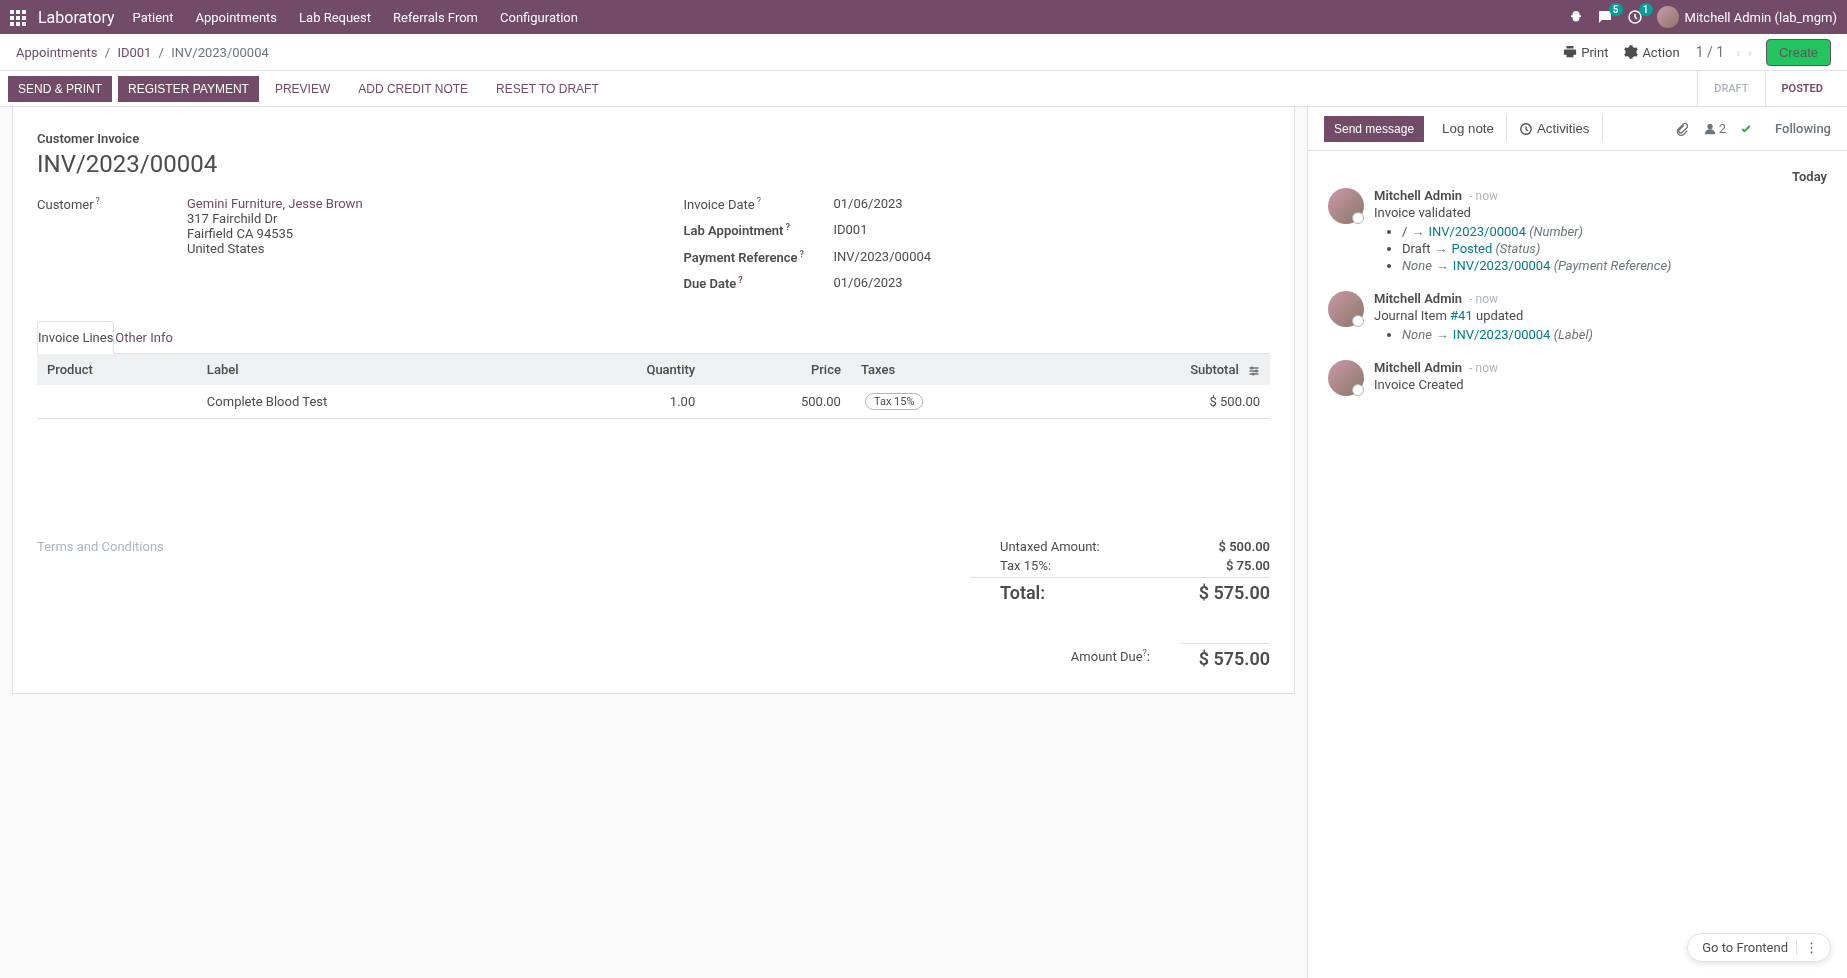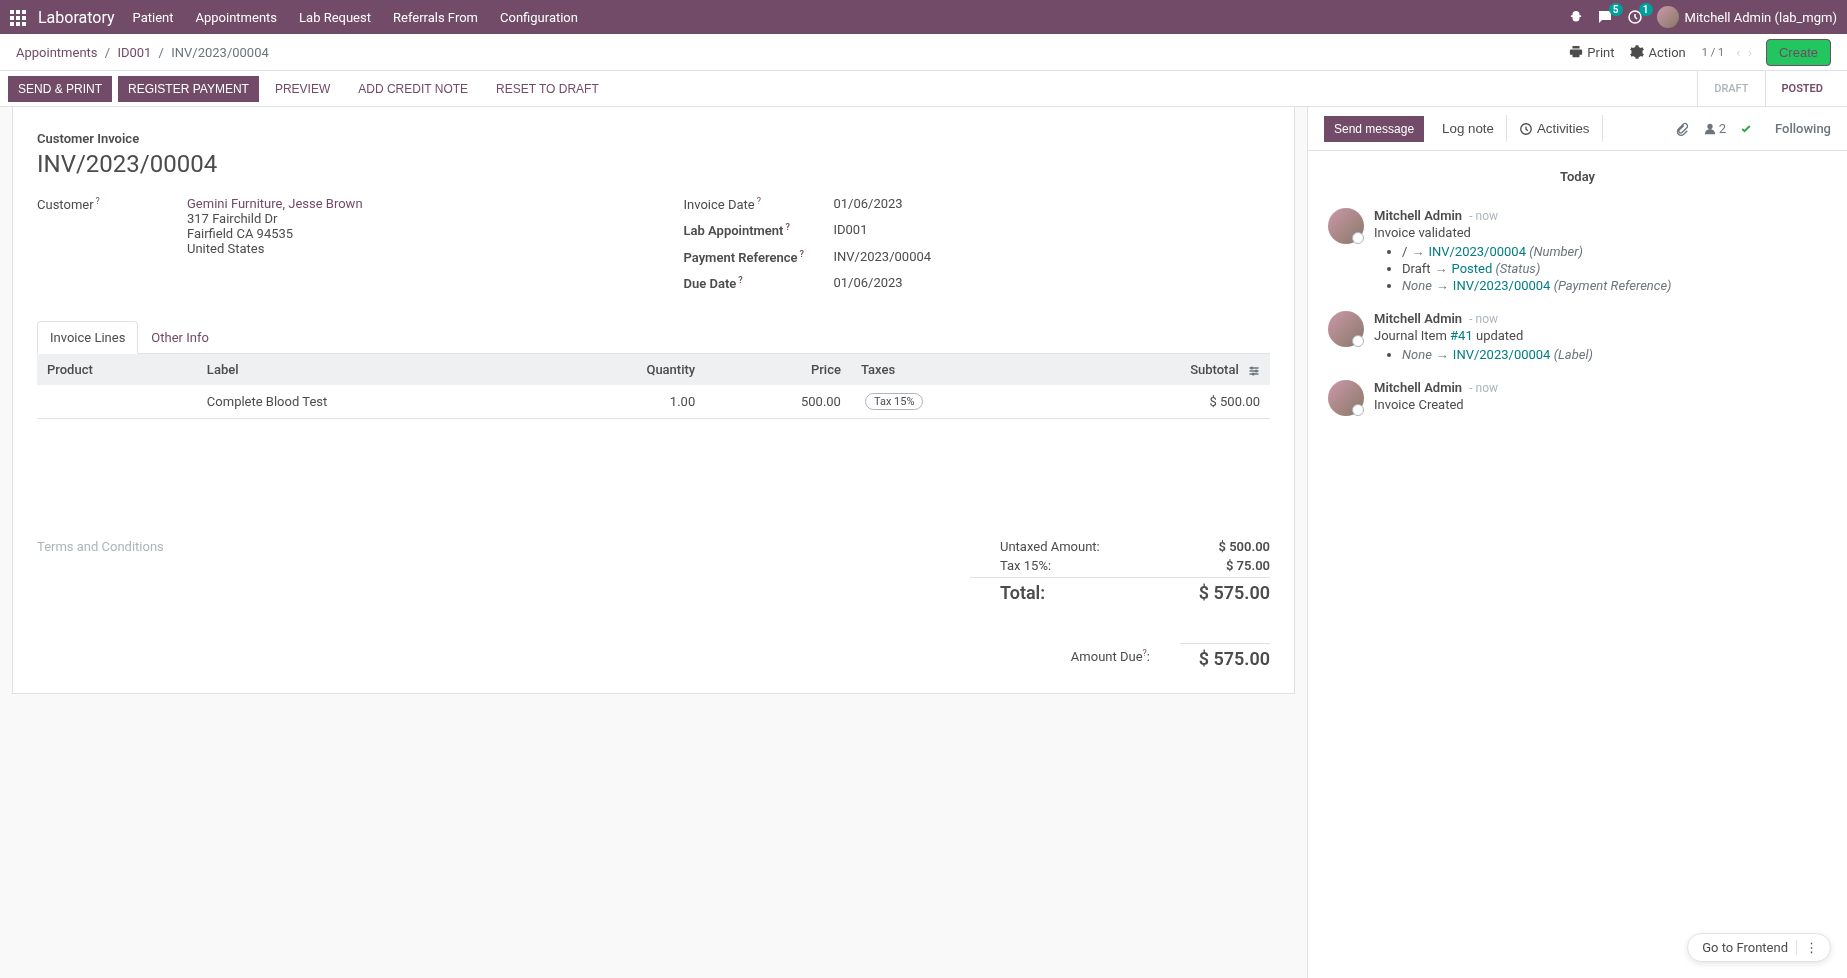--- a/index.html
+++ b/index.html
@@ -17,21 +17,21 @@
 .topnav .avatar-sm { width: 22px; height: 22px; border-radius: 50%; background: linear-gradient(135deg,#c9a,#876); margin-right: 6px; }
 
 
 .controlbar { background: #fff; height: 37px; border-bottom: 1px solid #dee2e6; display: flex; align-items: center; padding: 0 16px; }
 .breadcrumb a { color: #714B67; text-decoration: none; cursor: pointer; }
 .breadcrumb .sep { color: #6c757d; margin: 0 4px; }
 .breadcrumb .current { color: #6c757d; }
 .controlbar .spacer { flex: 1; }
 .cp-btn { display: flex; align-items: center; cursor: pointer; color: #4c4c4c; margin-right: 16px; font-size: 13px; }
 .cp-btn svg { margin-right: 4px; }
-.pager { color: #6c757d; font-size: 11px; margin-right: 8px; }
+.pager { color: #6c757d; font-size: 14px; margin-right: 8px; }
 .pager-arrow { color: #ced4da; cursor: pointer; padding: 0 4px; }
 .btn-create { border: 1px solid #714B67; color: #714B67; background: #22c55e; padding: 5px 12px; border-radius: 4px; cursor: pointer; font-size: 13px; margin-left: 10px; }
 
 
 .statusbar { background: #fff; height: 36px; border-bottom: 1px solid #dee2e6; display: flex; align-items: center; padding: 0 8px; }
 .btn-primary { background: #714B67; color: #fff; border: none; padding: 6px 10px; cursor: pointer; font-size: 12px; font-weight: 500; margin-right: 6px; }
 .btn-secondary { background: none; color: #714B67; border: none; padding: 6px 10px; cursor: pointer; font-size: 12px; font-weight: 500; margin-right: 8px; }
 .statusbar .spacer { flex: 1; }
 .status-tabs { display: flex; height: 100%; }
 .status-tab { display: flex; align-items: center; padding: 0 16px; color: #adb5bd; font-size: 11px; font-weight: 500; position: relative; border-left: 1px solid #dee2e6; }
@@ -50,21 +50,21 @@
 .form-col { flex: 1; }
 .form-row { display: flex; margin-bottom: 10px; }
 .form-label { width: 150px; color: #4c4c4c; font-size: 13px; position: relative; }
 .form-label .qm { color: #714B67; font-size: 9px; vertical-align: super; margin-left: 2px; }
 .form-label.bold { font-weight: 600; }
 .form-value { flex: 1; color: #4c4c4c; }
 .link-val { color: #714B67; cursor: pointer; }
 
 
 .tabs { display: flex; border-bottom: 1px solid #dee2e6; margin-top: 10px; }
-.tab { padding: 8px 12px; cursor: pointer; color: #714B67; border: 1px solid transparent; margin-bottom: -1px; }
+.tab { padding: 8px 0; cursor: pointer; color: #714B67; border: 1px solid transparent; margin-bottom: -1px; }
 .tab.active { color: #4c4c4c; border: 1px solid #dee2e6; border-bottom: 1px solid #fff; border-radius: 4px 4px 0 0; }
 
 
 table.lines { width: 100%; border-collapse: collapse; }
 table.lines th { background: #eef0f2; text-align: left; padding: 8px 10px; font-weight: 500; color: #4c4c4c; font-size: 13px; }
 table.lines th.r, table.lines td.r { text-align: right; }
 table.lines td { padding: 8px 10px; border-bottom: 1px solid #dee2e6; }
 .tax-pill { display: inline-block; border: 1px solid #adb5bd; border-radius: 10px; padding: 1px 8px; font-size: 11px; color: #4c4c4c; margin-left: 4px; }
 .gear-icon { cursor: pointer; color: #6c757d; }
 
@@ -85,21 +85,21 @@
 .chatter { width: 540px; background: #fff; border-left: 1px solid #dee2e6; min-height: calc(100vh - 71px); }
 .chatter-top { display: flex; align-items: center; border-bottom: 1px solid #dee2e6; padding: 8px 16px; }
 .chatter-top .btn-primary { background: #714B67; }
 .chatter-top .btn-link { background: none; border: none; color: #4c4c4c; padding: 6px 12px; cursor: pointer; border-right: 1px solid #dee2e6; }
 .chatter-top .btn-link.act { display: flex; align-items: center; }
 .chatter-top .spacer { flex: 1; }
 .chatter-top .ico { color: #6c757d; margin-left: 14px; cursor: pointer; display: flex; align-items: center; font-size: 13px; }
 .following { color: #28a745; font-weight: 500; gap: 20px; }
 
 .chatter-body { padding: 12px 20px; }
-.chatter-date { text-align: center; font-weight: 600; margin: 6px 0 24px; }
+.chatter-date { text-align: right; font-weight: 600; margin: 6px 0 4px; }
 .msg { display: flex; margin-bottom: 16px; }
 .msg .av { width: 36px; height: 36px; border-radius: 50%; background: linear-gradient(135deg,#c9a,#876); margin-right: 10px; flex-shrink: 0; position: relative; }
 .msg .av::after { content: ''; position: absolute; bottom: 0; right: 0; width: 10px; height: 10px; background: #fff; border: 1px solid #adb5bd; border-radius: 50%; }
 .msg .body { flex: 1; }
 .msg .author { font-weight: 600; }
 .msg .time { color: #adb5bd; font-size: 12px; margin-left: 4px; }
 .msg .txt { margin-top: 2px; }
 .msg ul { list-style: disc; margin-left: 28px; margin-top: 4px; }
 .msg li { margin-bottom: 2px; }
 .msg .arr { color: #6c757d; margin: 0 4px; }

